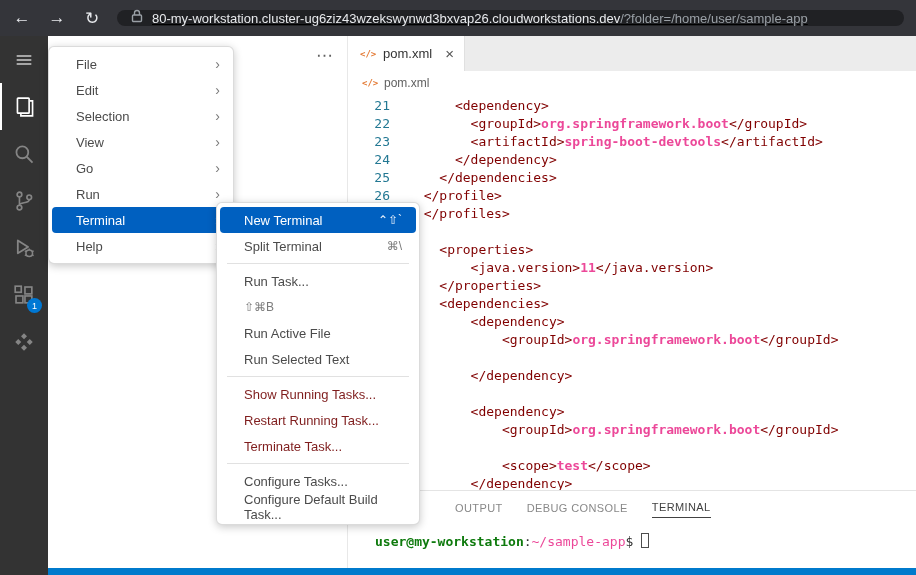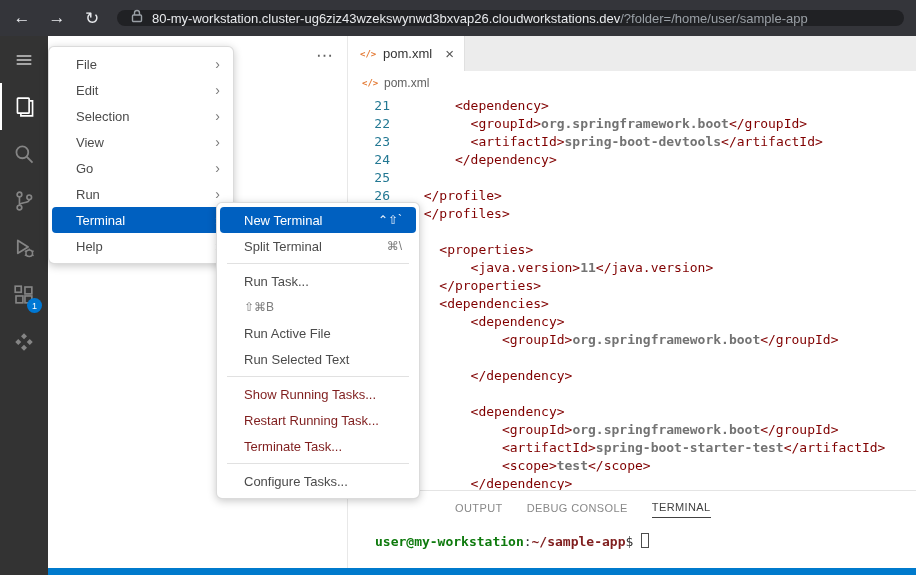--- a/index.html
+++ b/index.html
@@ -5,21 +5,21 @@
   * { margin:0; padding:0; box-sizing:border-box; }
   html,body { background:#fff; }
   body { width:916px; height:575px; font-family:"Liberation Sans", sans-serif; }
   .screen { position:relative; width:916px; height:575px; overflow:hidden; background:#fff; }
 
   
   .browser-bar { position:absolute; left:0; top:0; width:916px; height:36px; background:#34353a;
     display:flex; align-items:center; gap:15px; padding:0 12px; }
   .nav-icon { color:#e8eaed; font-size:17px; width:20px; text-align:center; cursor:pointer; }
   .url-bar { flex:1; height:16px; background:#202124; border-radius:14px; display:flex; align-items:center;
-    padding:0 14px; gap:9px; min-width:0; }
+    padding:0 14px; gap:9px; min-width:0;text-decoration:underline; }
   .url-text { font-size:13px; color:#e8eaed; white-space:nowrap; overflow:hidden; }
   .url-path { color:#9aa0a6; }
 
   
   .activity-bar { position:absolute; left:0; top:36px; width:48px; height:539px; background:#333333; z-index:5; }
   .ab-item { width:48px; height:47px; display:flex; align-items:center; justify-content:center;
     position:relative; color:#858585; cursor:pointer; }
   .ab-item.menu-btn { color:#cccccc; }
   .ab-item.active { color:#ffffff; border-left:2px solid #ffffff; }
   .ab-badge { position:absolute; right:6px; bottom:5px; width:15px; height:15px; border-radius:50%;
@@ -38,31 +38,31 @@
   .xml-icon { color:#e37933; font:bold 9px "DejaVu Sans Mono", monospace; width:16px; text-align:center; }
   .tab-label { font-size:13px; color:#333; }
   .tab-close { font-size:15px; color:#555; margin-left:6px; cursor:pointer; }
   .breadcrumbs { height:24px; display:flex; align-items:center; padding-left:14px; gap:6px;
     font-size:12px; color:#616161; cursor:pointer; }
   .code { padding-top:2px; font-family:"DejaVu Sans Mono", monospace; font-size:13px; line-height:18px; }
   .code-row { display:flex; height:18px; }
   .ln { width:42px; text-align:right; color:#237893; flex:none; }
   .lc { padding-left:18px; white-space:pre; }
   .seg-tag { color:#800000; }
-  .seg-text { color:#737373; font-weight:600; }
+  .seg-text { color:#ec4899; font-weight:600; }
 
   
   .panel { position:absolute; left:348px; top:490px; width:568px; height:78px; background:#fff;
     border-top:1px solid #e4e4e4; z-index:4; }
   .panel-tabs { position:absolute; left:107px; top:0; height:30px; display:flex; gap:24px; align-items:center; }
   .panel-tab { font-size:11px; letter-spacing:.4px; color:#888; padding:7px 0 4px; cursor:pointer; white-space:nowrap; }
   .panel-tab.active { color:#424242; border-bottom:1px solid #424242; }
   .terminal-line { position:absolute; left:27px; top:42px; font-family:"DejaVu Sans Mono", monospace; font-size:13px; }
   .t-user { color:#0e7a0d; font-weight:bold; }
-  .t-path { color:#7f1d1d; font-weight:bold; }
+  .t-path { color:#ec4899; font-weight:normal; }
   .t-plain { color:#333; }
   .cursor { display:inline-block; width:8px; height:15px; border:1px solid #4d4d4d; margin-left:8px;
     vertical-align:-2px; }
 
   
   .status-bar { position:absolute; left:48px; top:568px; width:868px; height:7px; background:#007acc; z-index:6; }
 
   
   .menu, .submenu { position:absolute; background:#fff; border:1px solid rgba(0,0,0,.14); border-radius:6px;
     box-shadow:0 2px 9px rgba(0,0,0,.22); padding:4px 0; }
@@ -129,20 +129,21 @@
         <div class="code-row">
           <span class="ln">23</span>
           <span class="lc"><span class="seg-tag">        &lt;artifactId&gt;</span><span class="seg-text">spring-boot-devtools</span><span class="seg-tag">&lt;/artifactId&gt;</span></span>
         </div>
         <div class="code-row">
           <span class="ln">24</span>
           <span class="lc"><span class="seg-tag">      &lt;/dependency&gt;</span></span>
         </div>
         <div class="code-row">
           <span class="ln">25</span>
+          <span class="lc"><span class="seg-tag">    &lt;/dependencies&gt;</span></span>
         </div>
         <div class="code-row">
           <span class="ln">26</span>
           <span class="lc"><span class="seg-tag">  &lt;/profile&gt;</span></span>
         </div>
         <div class="code-row">
           <span class="ln">27</span>
           <span class="lc"><span class="seg-tag">  &lt;/profiles&gt;</span></span>
         </div>
         <div class="code-row">
@@ -187,21 +188,20 @@
         <div class="code-row">
           <span class="ln">38</span>
           <span class="lc"><span class="seg-tag">        &lt;dependency&gt;</span></span>
         </div>
         <div class="code-row">
           <span class="ln">39</span>
           <span class="lc"><span class="seg-tag">            &lt;groupId&gt;</span><span class="seg-text">org.springframework.boot</span><span class="seg-tag">&lt;/groupId&gt;</span></span>
         </div>
         <div class="code-row">
           <span class="ln">40</span>
-          <span class="lc"><span class="seg-tag">            &lt;artifactId&gt;</span><span class="seg-text">spring-boot-starter-test</span><span class="seg-tag">&lt;/artifactId&gt;</span></span>
         </div>
         <div class="code-row">
           <span class="ln">41</span>
           <span class="lc"><span class="seg-tag">            &lt;scope&gt;</span><span class="seg-text">test</span><span class="seg-tag">&lt;/scope&gt;</span></span>
         </div>
         <div class="code-row">
           <span class="ln">42</span>
           <span class="lc"><span class="seg-tag">        &lt;/dependency&gt;</span></span>
         </div>
       </div>
@@ -345,15 +345,18 @@
       <div class="sm-item disabled">
         <span class="sm-label">Restart Running Task...</span>
       </div>
       <div class="sm-item disabled">
         <span class="sm-label">Terminate Task...</span>
       </div>
       <div class="sm-sep"></div>
       <div class="sm-item">
         <span class="sm-label">Configure Tasks...</span>
       </div>
+      <div class="sm-item">
+        <span class="sm-label">Configure Default Build Task...</span>
+      </div>
     </div>
 
 </div>
 
 </body></html>

